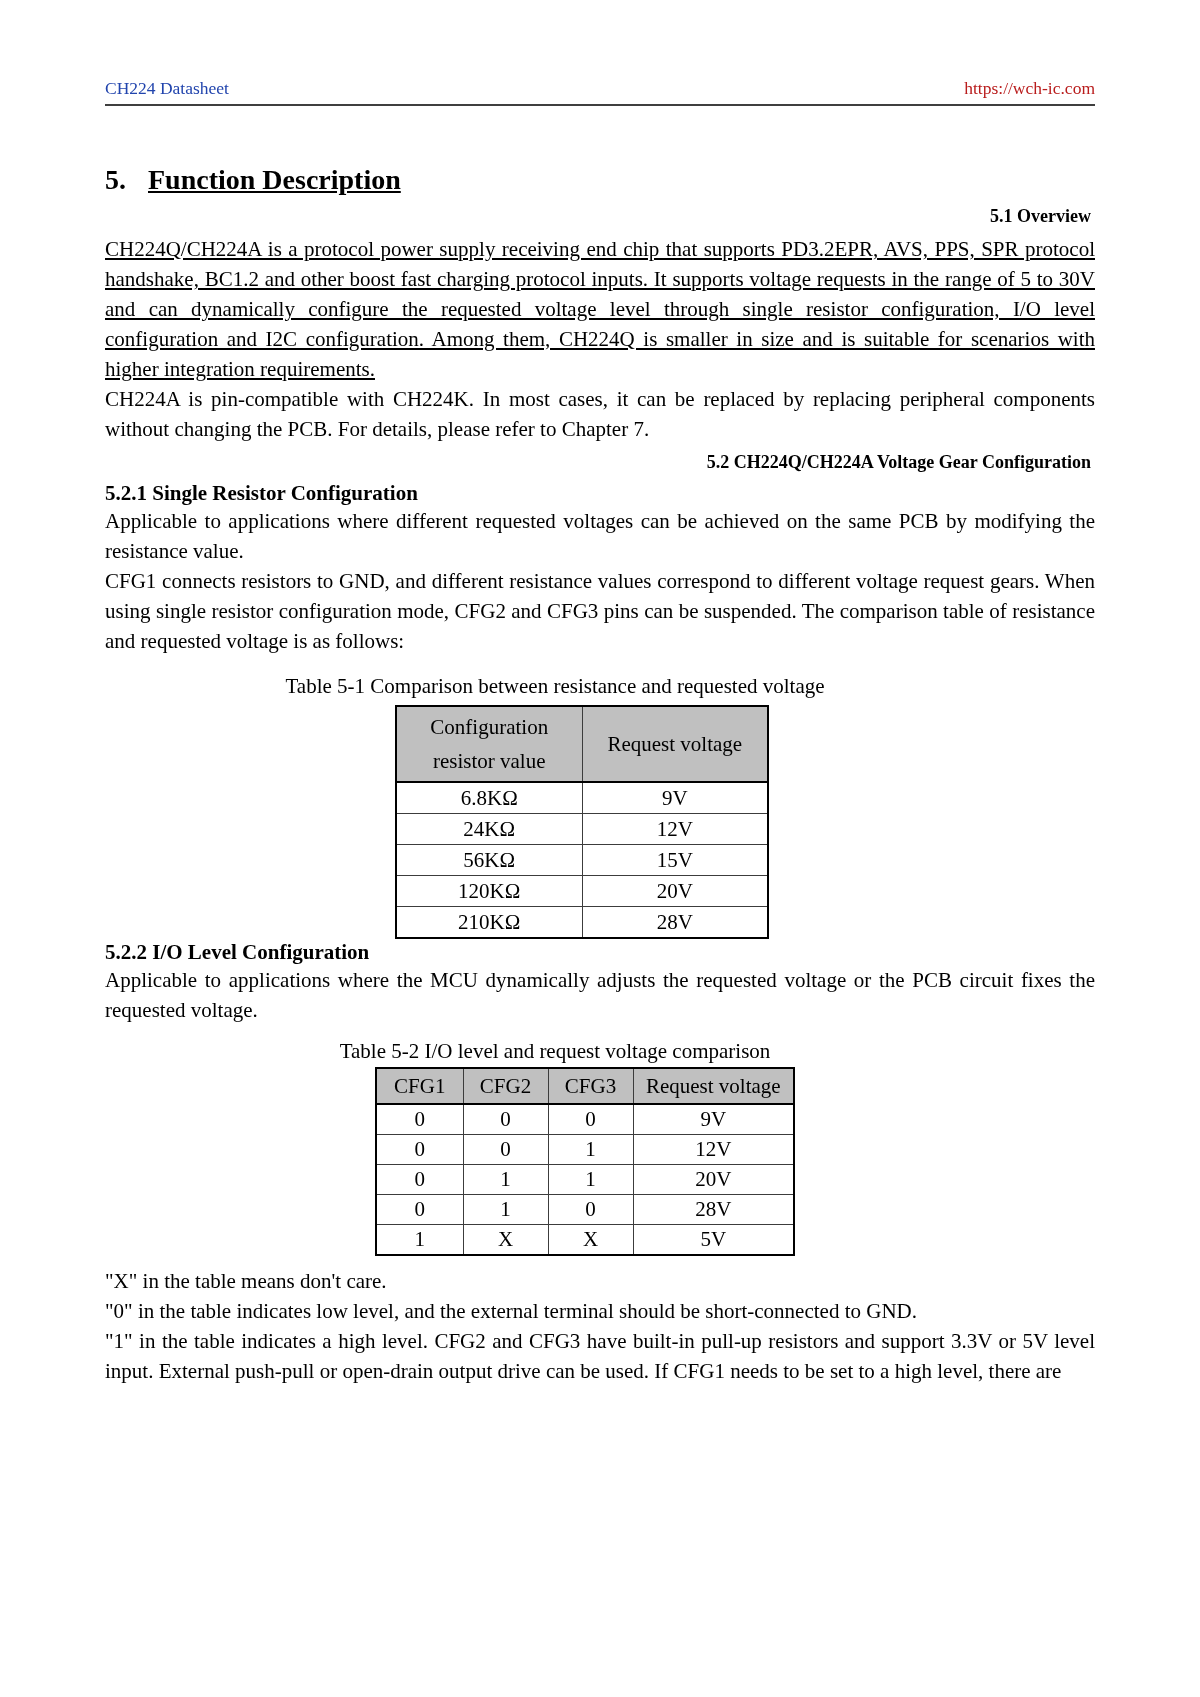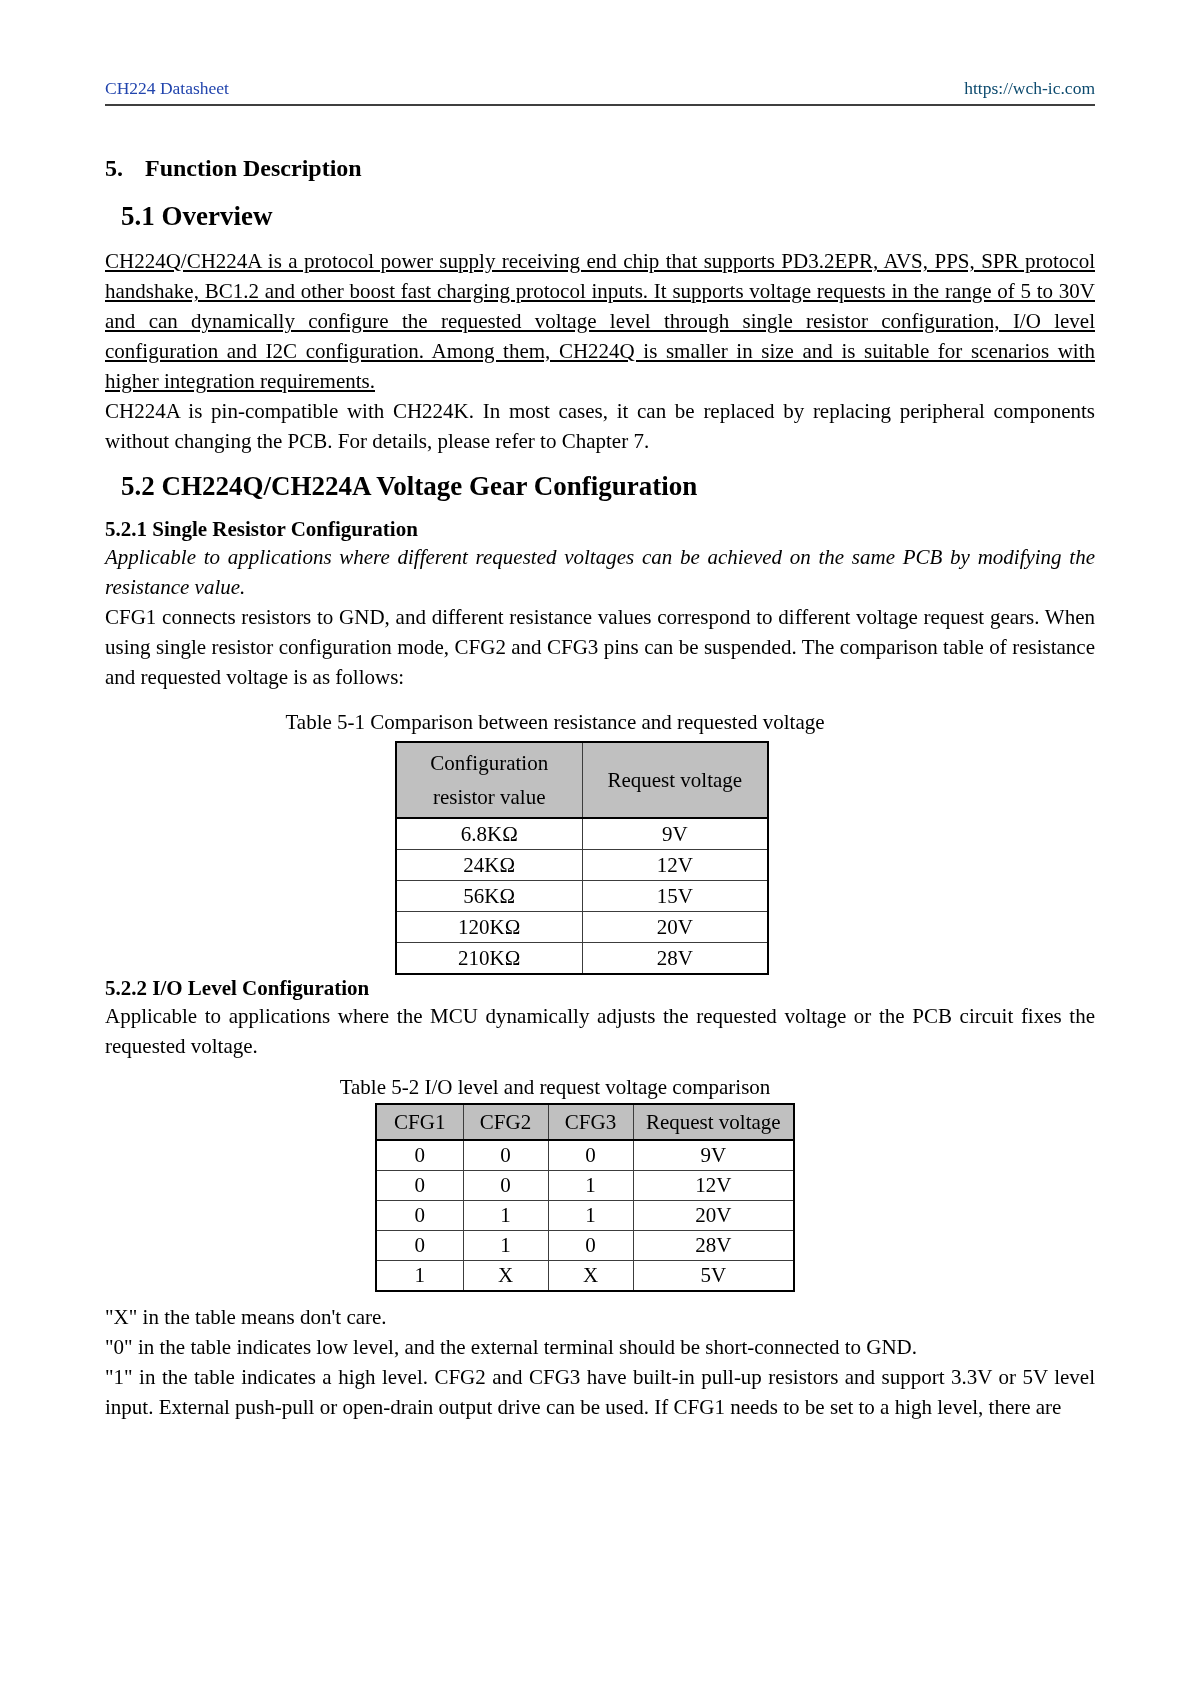--- a/index.html
+++ b/index.html
@@ -7,36 +7,36 @@
     position:relative; width:1200px; height:1435px; background:#ffffff;
     font-family:"Liberation Serif","DejaVu Serif",serif; color:#000; overflow:hidden;
   }
   .content { position:absolute; left:105px; top:0; width:990px; }
 
   .header {
     margin-top:78px; display:flex; justify-content:space-between; align-items:flex-end;
     padding-bottom:5px; border-bottom:2px solid #3f3f3f;
     font-size:17.5px; color:#2144ad;
   }
-  .header a { color:#0c4a6e; text-decoration:none; }
-
-  .doc-title { margin-top:44px; font-size:24px; font-weight:bold; line-height:36px; }
+  .header a { color:#b91c1c; text-decoration:none; }
+
+  .doc-title { margin-top:56px; font-size:28px; font-weight:bold; line-height:36px;text-decoration:underline; }
   .doc-title .num { display:inline-block; margin-right:22px; }
 
-  h2.sec { font-size:27px; font-weight:bold; margin:16px; line-height:28px; }
+  h2.sec { font-size:18px; font-weight:bold; margin:4px; line-height:28px;text-align:right; }
   h3.subsec { font-size:21px; font-weight:bold; margin:0; line-height:26px; }
 
   .h51 { margin-top:36px; }
   .h52 { margin-top:58px; }
   .h521 { margin-top:24px; }
   .h522 { margin-top:40px; }
 
   p.body { font-size:21px; line-height:30px; margin:0; text-align:justify; }
   .mt14 { margin-top:14px;text-decoration:underline; }
-  .mt8  { margin-top:8px;font-style:italic; }
+  .mt8  { margin-top:8px; }
   .mt12 { margin-top:12px; }
 
   .tbl-caption {
     width:900px; text-align:center; font-size:21px; line-height:28px;
   }
   .cap1 { margin-top:16px; }
   .cap2 { margin-top:12px; }
 
   table.dtable {
     border-collapse:collapse; border:2.5px solid #000; table-layout:fixed;

